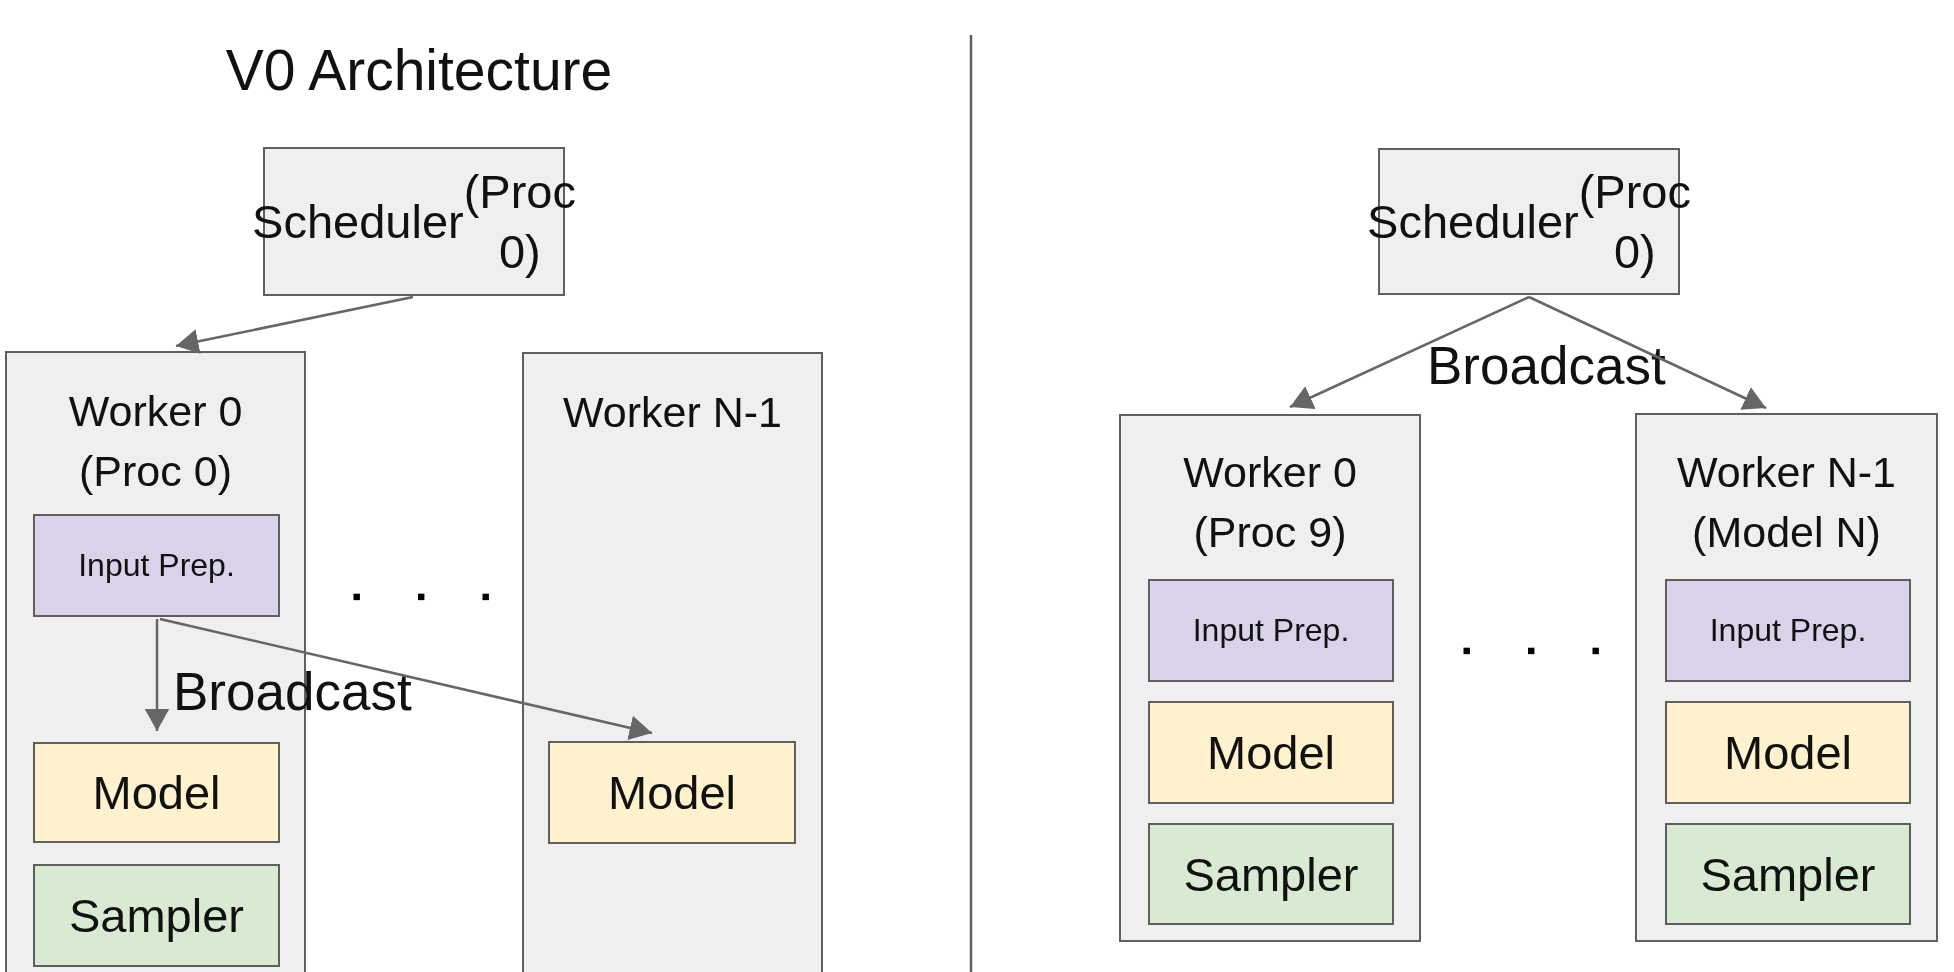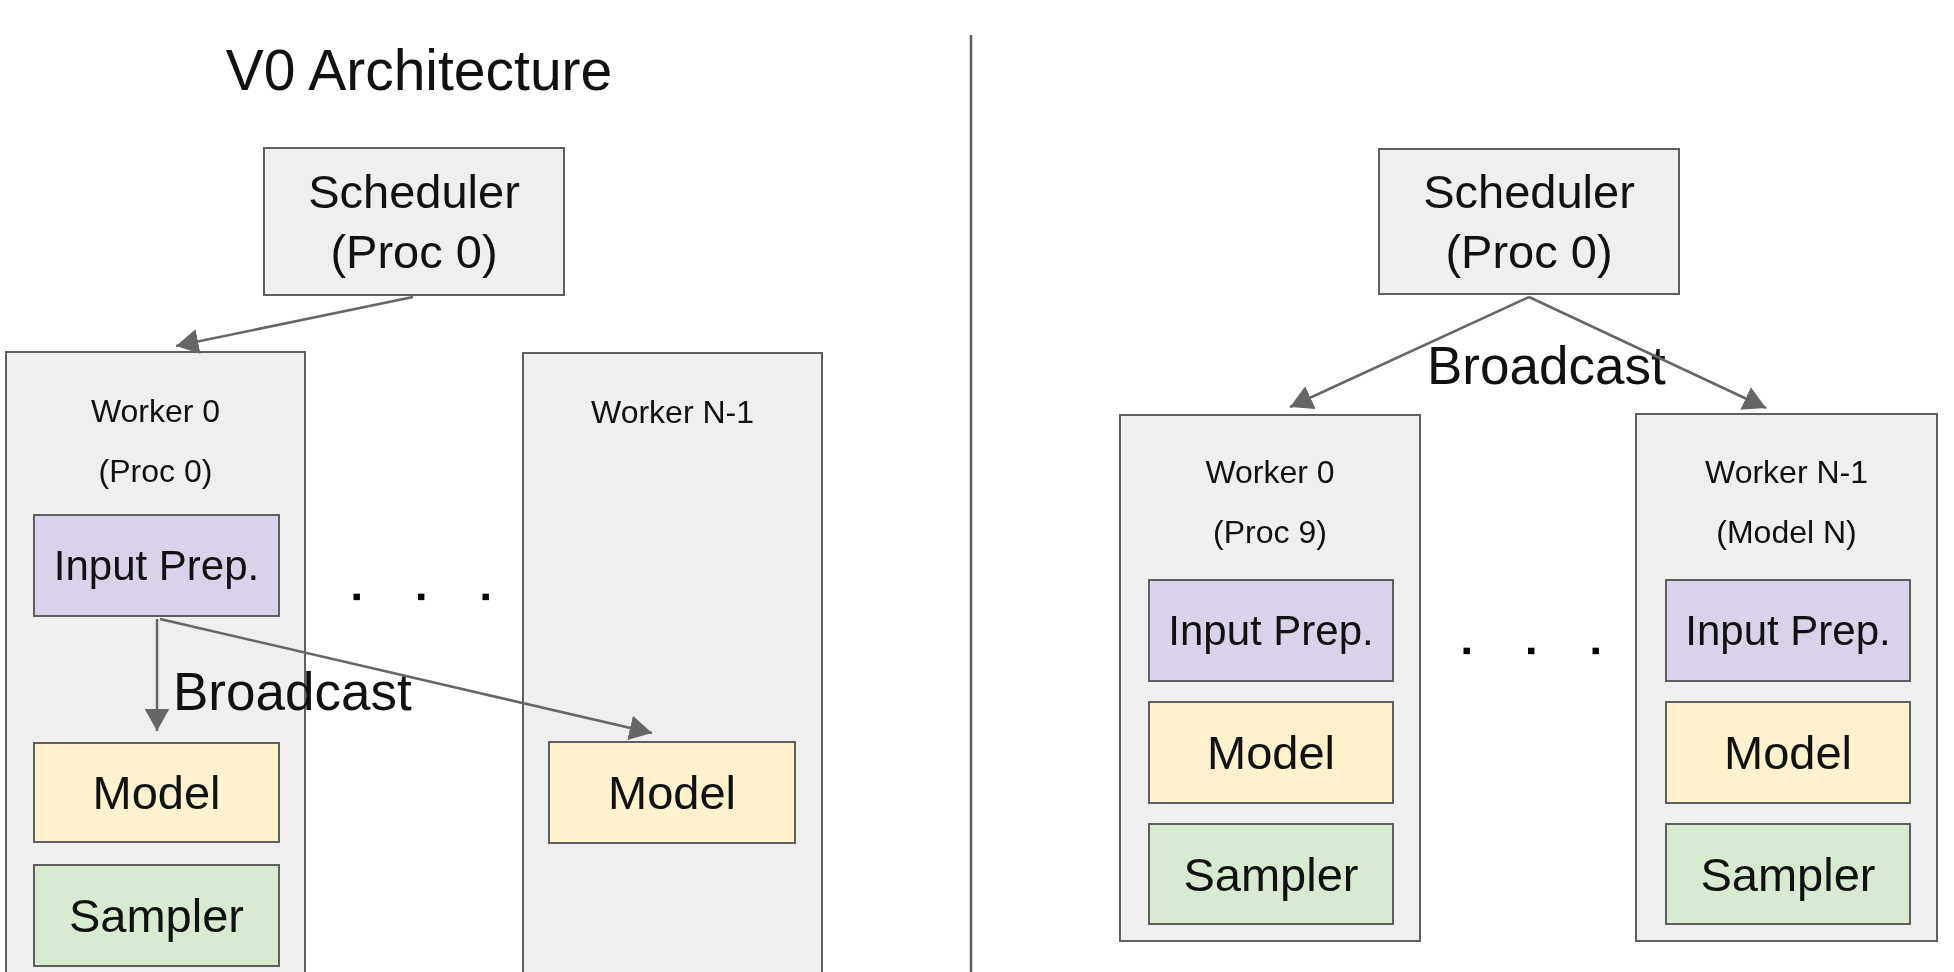--- a/index.html
+++ b/index.html
@@ -39,36 +39,36 @@
   .sub-box {
     position: absolute;
     border: 2px solid var(--border-color);
     display: flex;
     align-items: center;
     justify-content: center;
     text-align: center;
   }
   .scheduler-box {
     display: flex;
-    flex-direction: column;
+    flex-direction: row;
     align-items: center;
     justify-content: center;
     text-align: center;
     font-size: 47px;
     line-height: 60px;
   }
   .worker-title {
     position: absolute;
     left: 0;
     width: 100%;
     text-align: center;
-    font-size: 32px;
+    font-size: 43px;
     line-height: 60px;
   }
-  .purple { background: var(--input-prep-fill); font-size: 42px; }
+  .purple { background: var(--input-prep-fill); font-size: 32px; }
   .yellow { background: var(--model-fill); font-size: 47px; }
   .green  { background: var(--sampler-fill); font-size: 47px; }
 
   .broadcast-label {
     position: absolute;
     font-size: 53px;
     white-space: nowrap;
     color: var(--text-color);
   }
   .dots {

